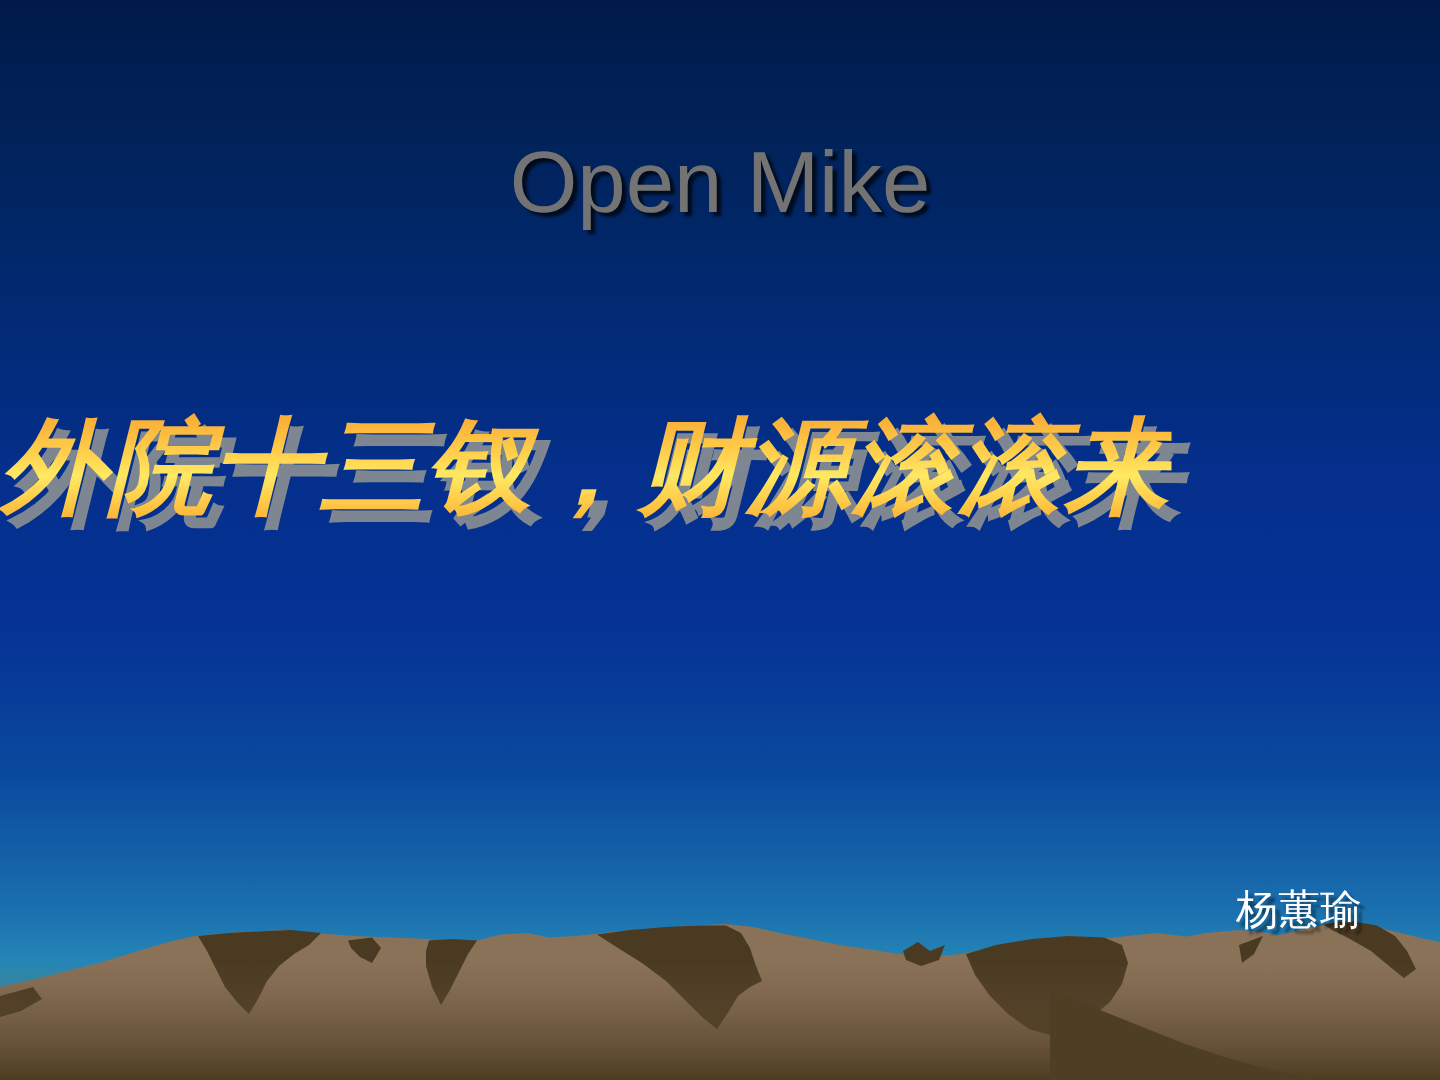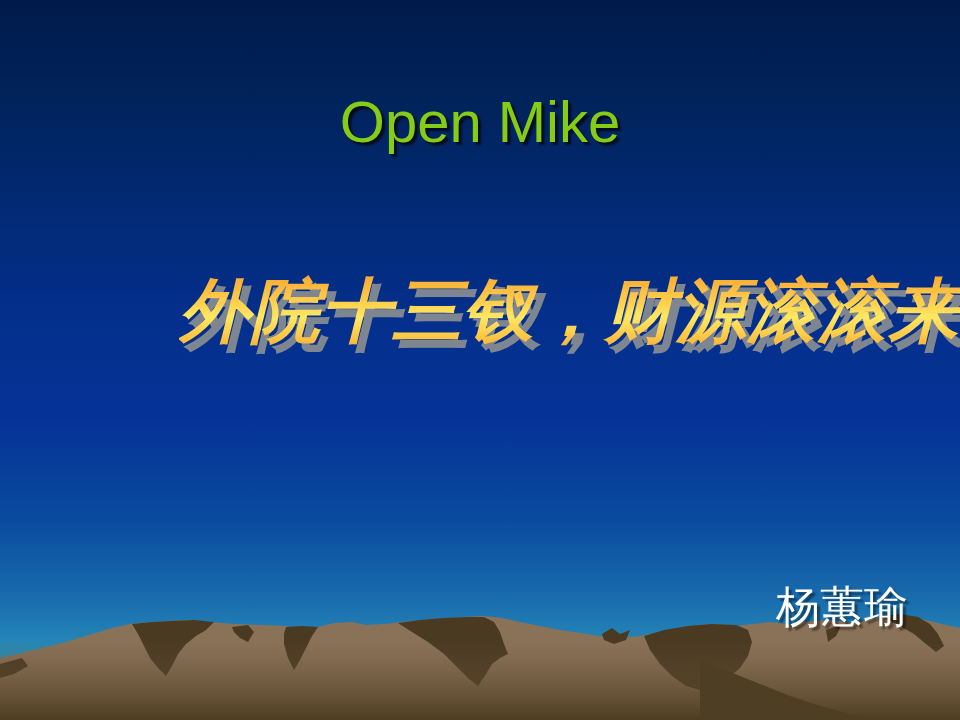--- a/index.html
+++ b/index.html
@@ -57,33 +57,33 @@
   
   .title {
     position: absolute;
     left: 0;
     top: 92px;
     width: 960px;
     text-align: center;
     font-size: 58px;
     line-height: 1.05;
     font-weight: 400;
-    color: #84cc16;
+    color: #737373;
     letter-spacing: 0px;
     text-shadow: 3px 3px 2px rgba(0,0,0,0.70);
     white-space: nowrap;
   }
 
   
   .wordart-wrap {
     position: absolute;
     left: 0;
     top: 272px;
     width: 960px;
-    text-align: right;
+    text-align: left;
     height: 120px;
   }
   .wordart {
     position: relative;
     display: inline-block;
     font-family: "DejaVu Serif", "Liberation Serif", serif;
     font-size: 70px;
     font-weight: 700;
     font-style: italic;
     line-height: 1.12;
@@ -120,21 +120,21 @@
     .wordart .wa-face { color: #ffc63c; -webkit-text-fill-color: #ffc63c; }
   }
 
   
   .names {
     position: absolute;
     right: 52px;
     top: 578px;
     text-align: left;
     font-family: "DejaVu Serif", "Liberation Serif", serif;
-    font-size: 44px;
+    font-size: 28px;
     line-height: 58px;
     color: #ffffff;
     text-shadow: 3px 3px 2px rgba(0,0,0,0.45);
     white-space: nowrap;
   }
   .names div { display: block; }
 </style>
 </head>
 <body>
 

